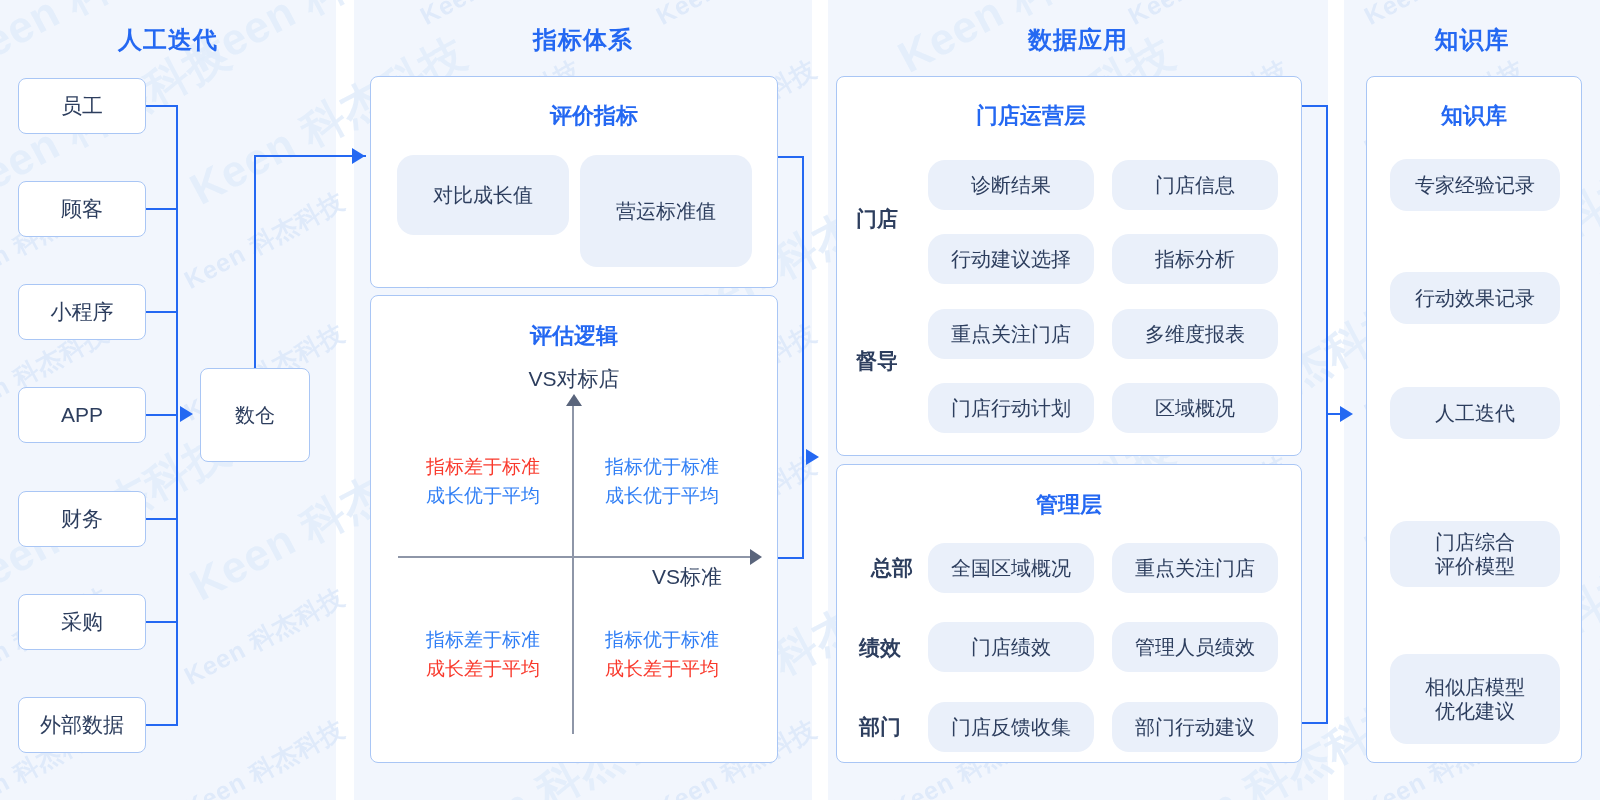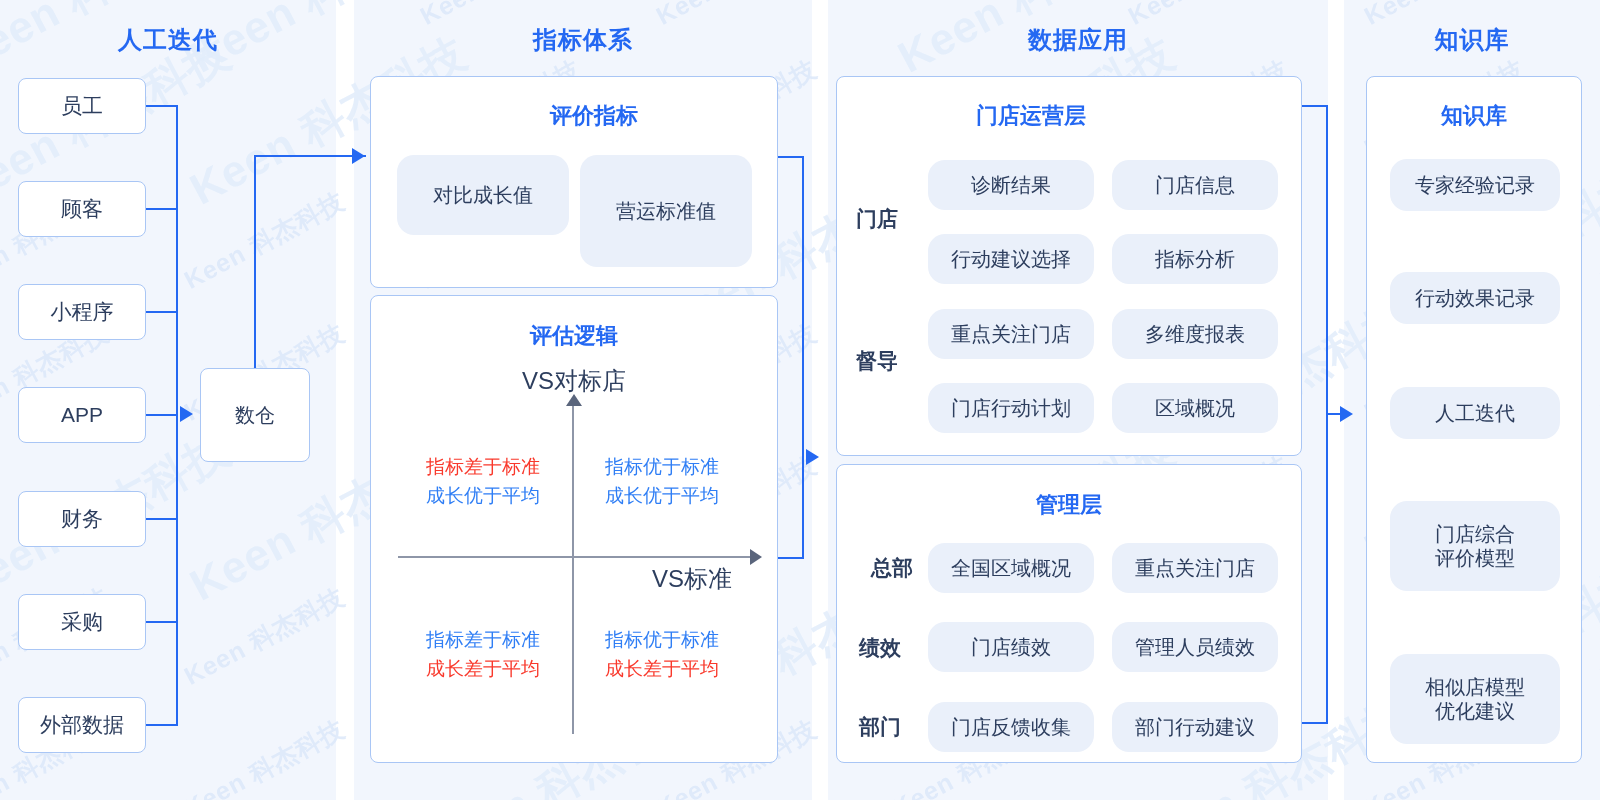--- a/index.html
+++ b/index.html
@@ -69,21 +69,21 @@
   
   .axis{position:absolute;z-index:6;background:#8e96a8;}
   .axis.v{width:2px;}
   .axis.h{height:2px;}
   .axhead-up{position:absolute;z-index:6;width:0;height:0;
      border-left:8px solid transparent;border-right:8px solid transparent;
      border-bottom:12px solid #5a657c;}
   .axhead-right{position:absolute;z-index:6;width:0;height:0;
      border-top:8px solid transparent;border-bottom:8px solid transparent;
      border-left:12px solid #5a657c;}
-  .axlabel{position:absolute;z-index:6;font-size:24px;color:#2d3e5e;}
+  .axlabel{position:absolute;z-index:6;font-size:21px;color:#2d3e5e;}
   .qtext{position:absolute;z-index:6;font-size:19px;line-height:1.55;text-align:center;}
   .q-blue{color:#2f7ef5;}
   .q-red{color:#f9392c;}
 </style>
 </head>
 <body>
 
 <div id="stage">
 
   <div class="col-bg" id="bg1"></div>
@@ -252,18 +252,18 @@
   <div class="ln v" style="left:1326px;top:105px;height:617px;"></div>
   <div class="ln h" style="left:1326px;top:413px;width:24px;"></div>
   <div class="arw" style="left:1340px;top:406px;"></div>
 
   <div class="panel" style="left:1366px;top:76px;width:216px;height:687px;"></div>
   <div class="panel-title" style="left:1366px;width:216px;top:101px;z-index:6;">知识库</div>
 
   <div class="chip" style="left:1390px;top:159px;width:170px;height:52px;">专家经验记录</div>
   <div class="chip" style="left:1390px;top:272px;width:170px;height:52px;font-family:Liberation Serif, serif;">行动效果记录</div>
   <div class="chip" style="left:1390px;top:387px;width:170px;height:52px;">人工迭代</div>
-  <div class="chip multiline" style="left:1390px;top:501px;width:170px;height:90px;white-space:pre-line;">门店综合
+  <div class="chip multiline" style="left:1390px;top:521px;width:170px;height:66px;white-space:pre-line;">门店综合
 评价模型</div>
   <div class="chip multiline" style="left:1390px;top:654px;width:170px;height:90px;white-space:pre-line;">相似店模型
 优化建议</div>
 
 </div>
 
 </body></html>

